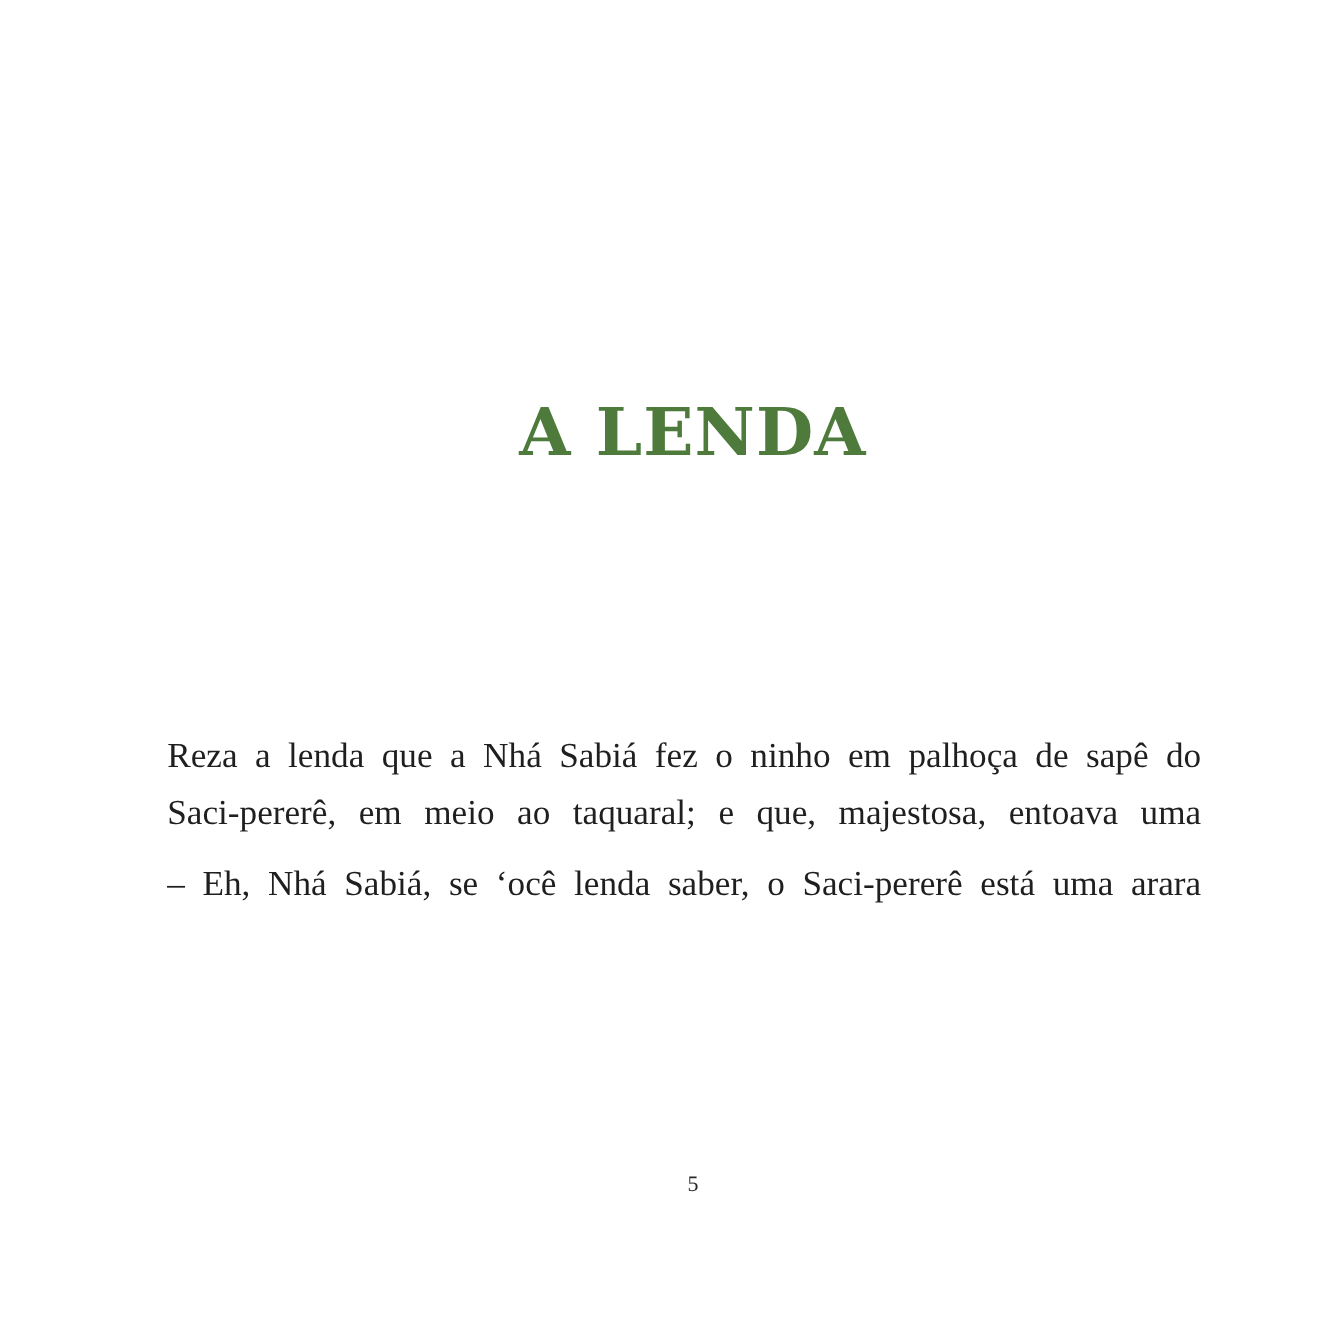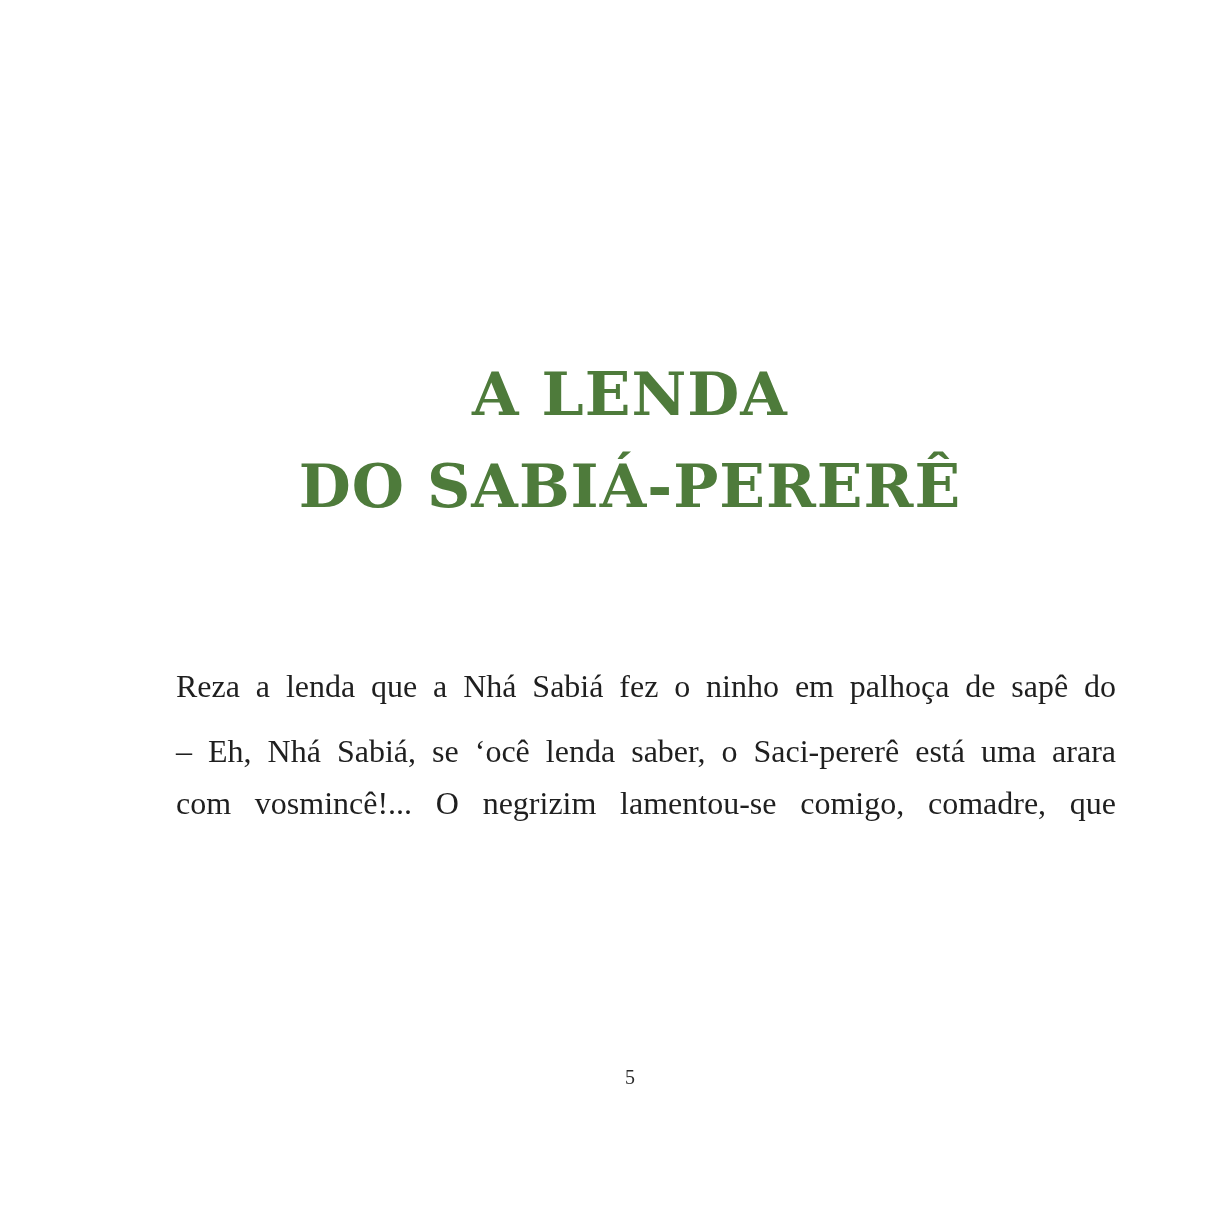--- a/index.html
+++ b/index.html
@@ -28,21 +28,21 @@
     letter-spacing: 1px;
     color: #4e7b3b;
   }
   .title-line {
     display: block;
     white-space: nowrap;
   }
   .body-text {
     position: absolute;
     top: 660px;
-    left: 176px;
+    left: 152px;
     width: 940px;
     font-size: 32px;
     line-height: 52px;
     color: #1f1f1f;
   }
   .paragraph { margin: 0; }
   .paragraph + .paragraph { margin-top: 13px; }
   .text-line {
     text-align: justify;
     text-align-last: justify;
@@ -60,28 +60,27 @@
     color: #2a2a2a;
   }
 </style>
 </head>
 <body>
 
 <div class="page">
 
   <h1 class="chapter-title">
     <span class="title-line">A LENDA</span>
-    <span class="title-line">DO SABIÁ-PERERÊ</span>
   </h1>
 
   <div class="body-text">
     <div class="paragraph">
       <div class="text-line">Reza a lenda que a Nhá Sabiá fez o ninho em palhoça de sapê do</div>
+      <div class="text-line">Saci-pererê, em meio ao taquaral; e que, majestosa, entoava uma</div>
     </div>
     <div class="paragraph">
       <div class="text-line">– Eh, Nhá Sabiá, se ‘ocê lenda saber, o Saci-pererê está uma arara</div>
-      <div class="text-line">com vosmincê!...  O negrizim lamentou-se comigo, comadre, que</div>
     </div>
   </div>
 
   <div class="page-number">5</div>
 
 </div>
 
 </body></html>

